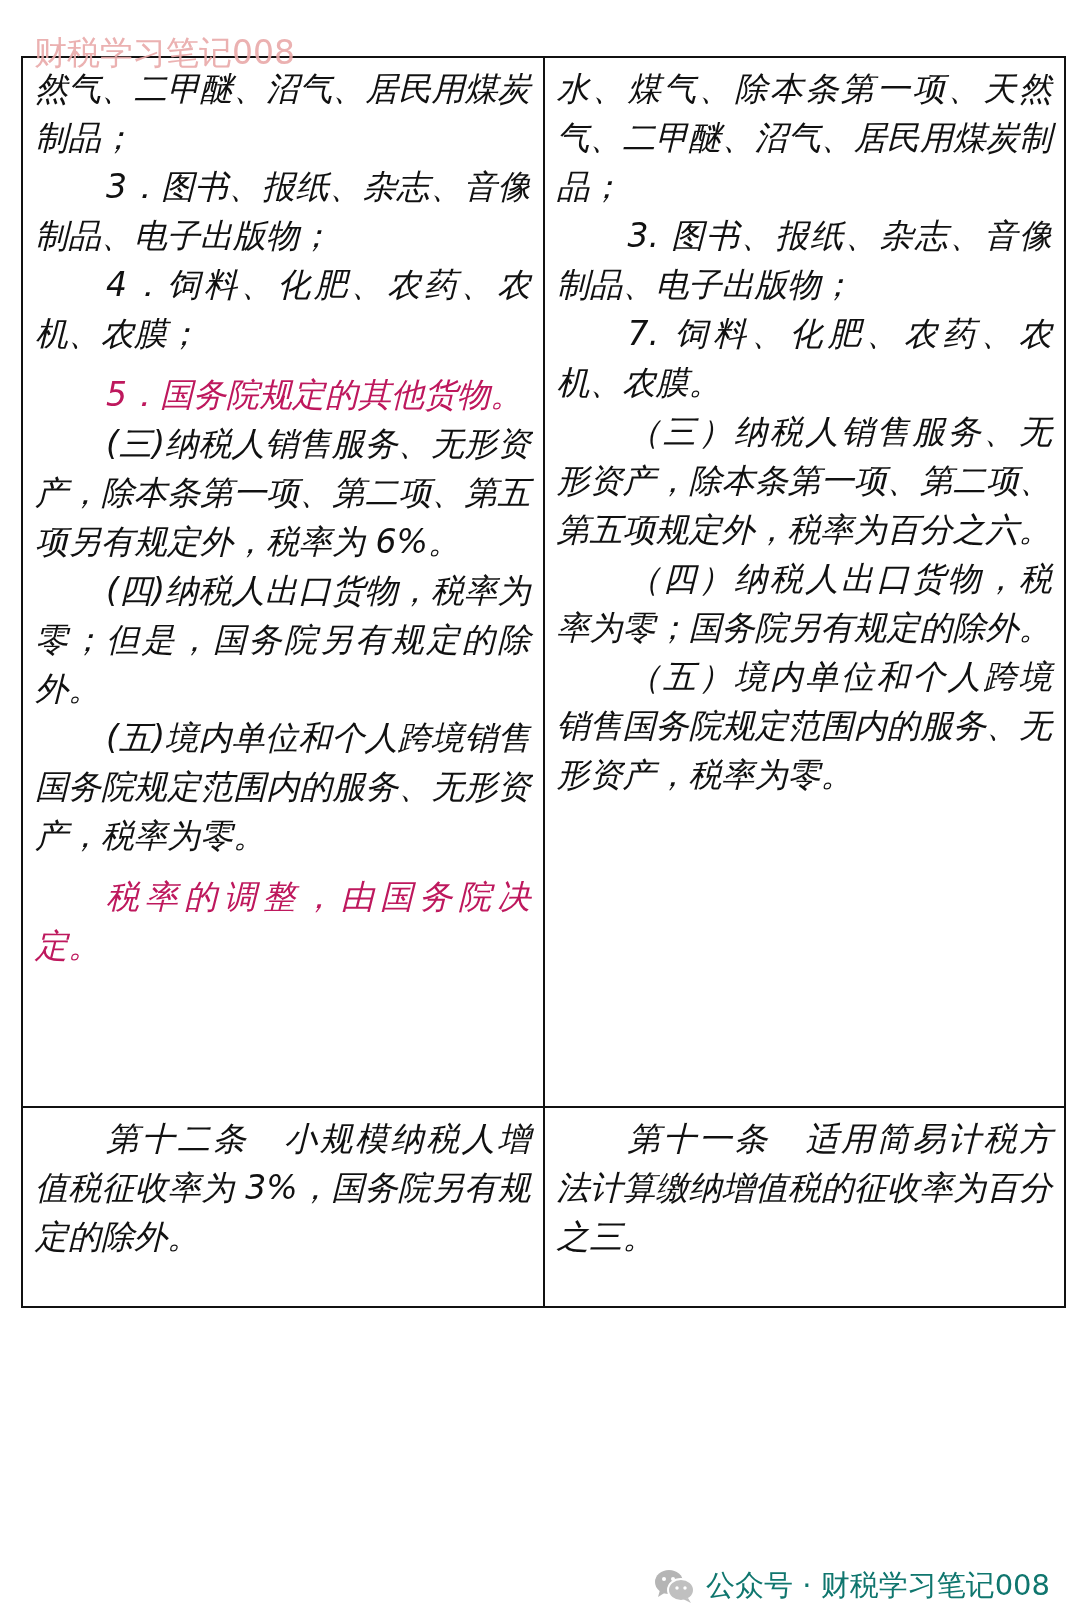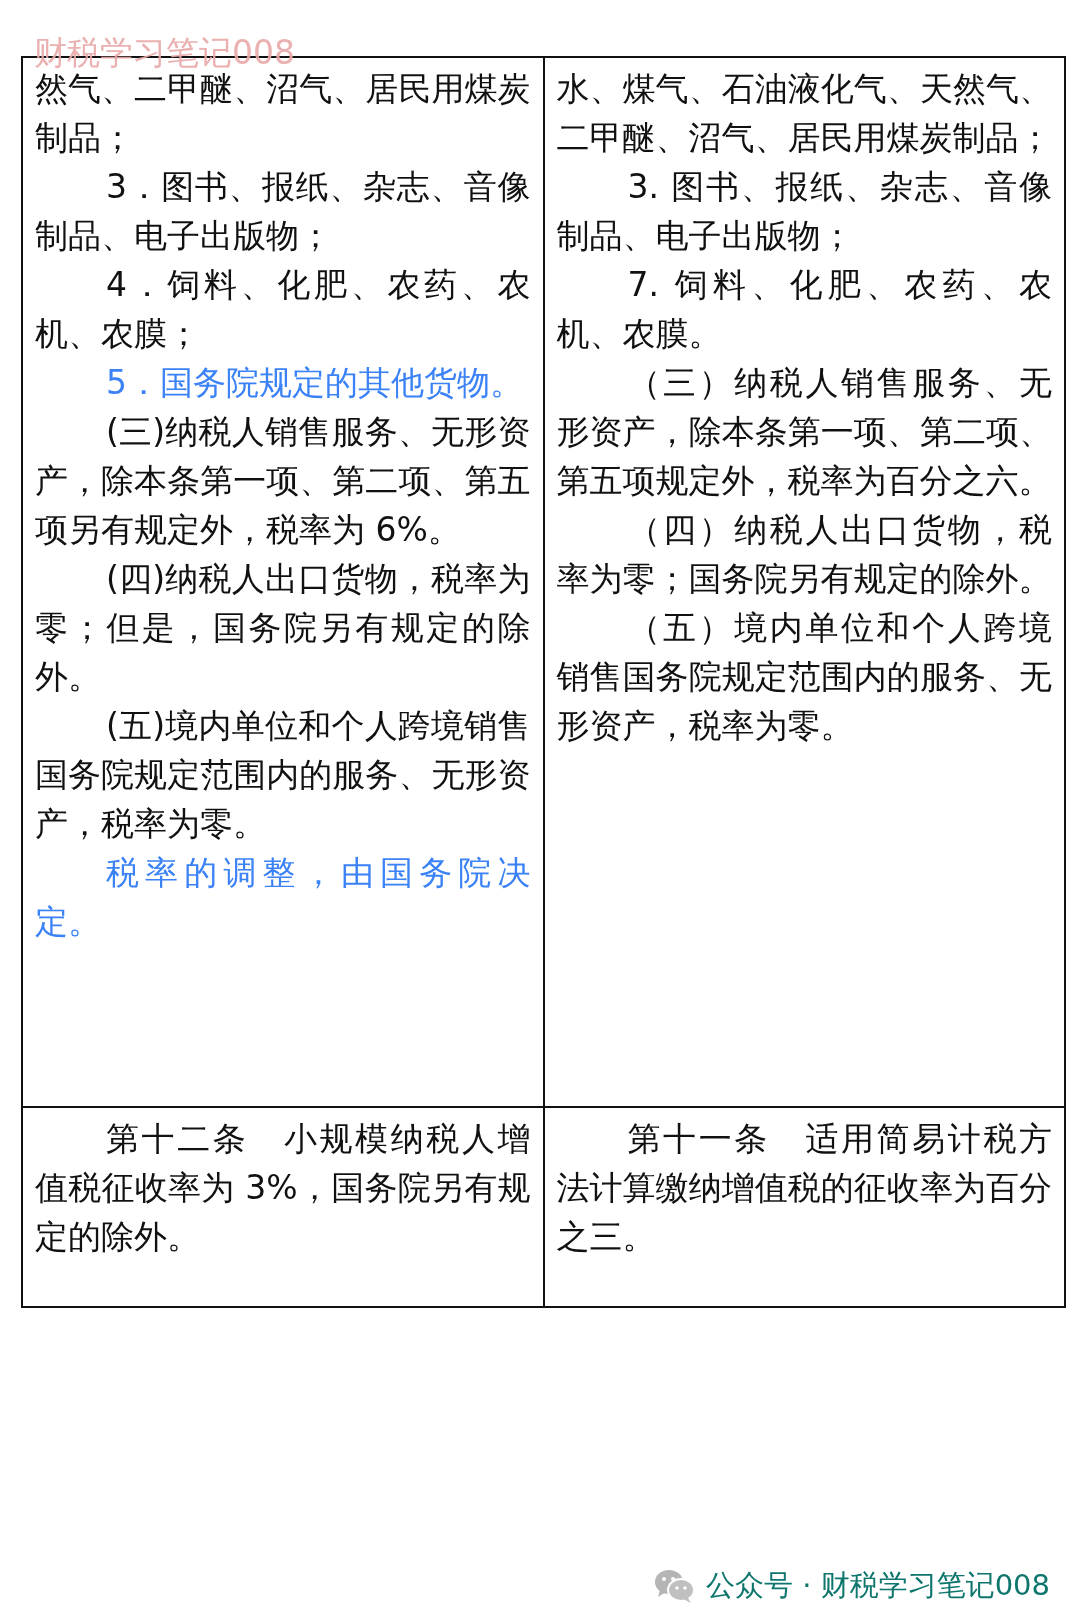--- a/index.html
+++ b/index.html
@@ -8,34 +8,34 @@
     font-family: "DejaVu Sans", "Liberation Sans", sans-serif;
     color: #111111;
   }
   .watermark {
     position: absolute; left: 34px; top: 34px;
     font-size: 33px; line-height: 38px; color: #e9a9a9; opacity: 0.9;
     letter-spacing: 0px; z-index: 5; white-space: nowrap; text-align: right;
   }
   .table {
     position: absolute; left: 21px; top: 56px; width: 1045px;
-    border-collapse: collapse; table-layout: fixed;
+    border-collapse: collapse; table-layout: fixed; font-style: italic;
   }
   .table td {
     border: 2px solid #111111; vertical-align: top;
     padding: 6px 12px 0 12px; box-sizing: border-box;
   }
   .col { width: 506px; }
   .cell-text {
     font-size: 33px; line-height: 49px; margin: 0;
     text-align: justify; text-justify: inter-character;
   }
   .p { margin: 0; }
   .indent { text-indent: 2.15em; }
-  .blue { color: #3b82f6; }
+  .blue { color: #be185d; margin-top: 12px; }
   .row1 td { height: 1050px; }
   .row2 td { height: 200px; border-radius: 26px; }
   .row3 td { height: 253px; }
   .footer {
     position: absolute; left: 654px; top: 1566px; height: 40px;
     display: flex; align-items: center; gap: 10px;
     color: #0f766e; font-size: 29px; white-space: nowrap;
   }
   .wechat-icon { width: 42px; height: 36px; display: inline-block; }
 </style>
@@ -58,21 +58,21 @@
           <p class="p indent">4．饲料、化肥、农药、农机、农膜；</p>
           <p class="p indent blue">5．国务院规定的其他货物。</p>
           <p class="p indent">(三)纳税人销售服务、无形资产，除本条第一项、第二项、第五项另有规定外，税率为 6%。</p>
           <p class="p indent">(四)纳税人出口货物，税率为零；但是，国务院另有规定的除外。</p>
           <p class="p indent">(五)境内单位和个人跨境销售国务院规定范围内的服务、无形资产，税率为零。</p>
           <p class="p indent blue">税率的调整，由国务院决定。</p>
         </div>
       </td>
       <td>
         <div class="cell-text">
-          <p class="p">水、煤气、石油液化气、天然气、二甲醚、沼气、居民用煤炭制品；</p>
+          <p class="p">水、煤气、除本条第一项、天然气、二甲醚、沼气、居民用煤炭制品；</p>
           <p class="p indent">3. 图书、报纸、杂志、音像制品、电子出版物；</p>
           <p class="p indent">7. 饲料、化肥、农药、农机、农膜。</p>
           <p class="p indent">（三）纳税人销售服务、无形资产，除本条第一项、第二项、第五项规定外，税率为百分之六。</p>
           <p class="p indent">（四）纳税人出口货物，税率为零；国务院另有规定的除外。</p>
           <p class="p indent">（五）境内单位和个人跨境销售国务院规定范围内的服务、无形资产，税率为零。</p>
         </div>
       </td>
     </tr>
     <tr class="row2">
       <td>

